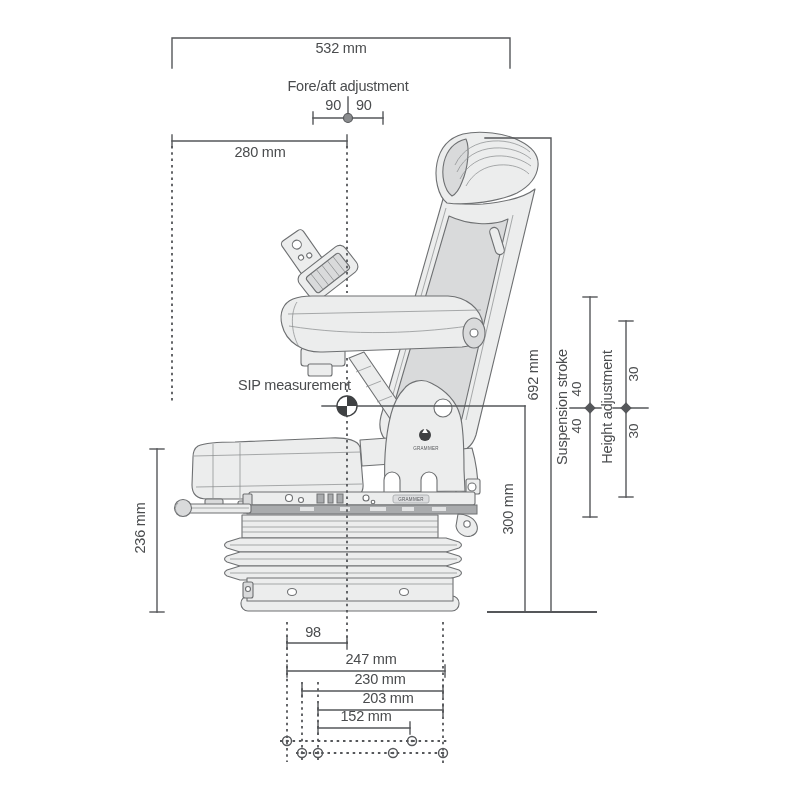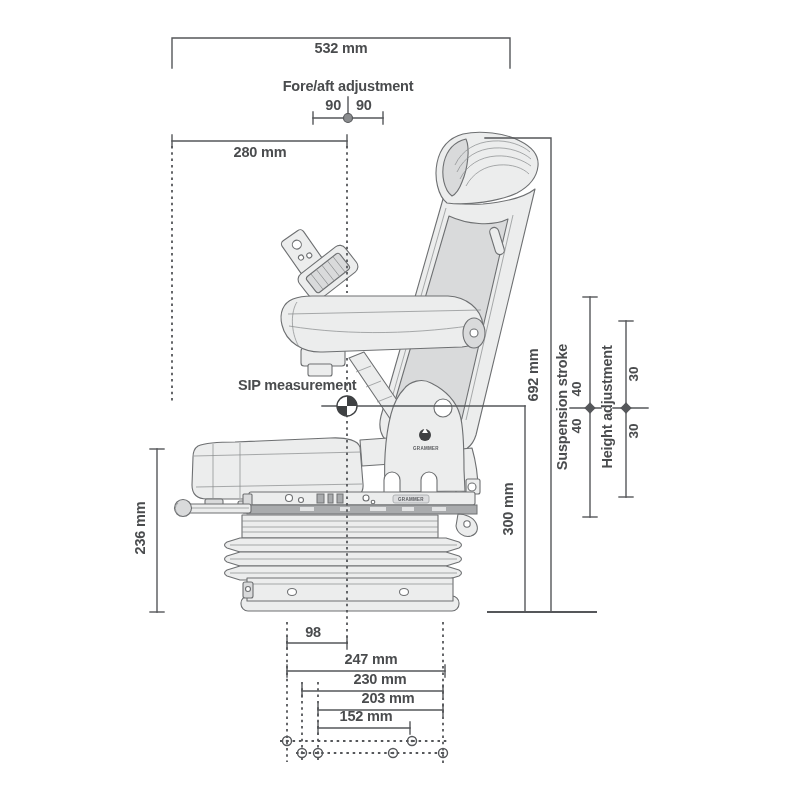--- a/index.html
+++ b/index.html
@@ -1,17 +1,17 @@
 <!DOCTYPE html>
 <html><head>
 <meta charset="utf-8">
 <style>
   html,body{margin:0;padding:0;background:#fff;}
   #canvas{position:relative;width:800px;height:800px;background:#ffffff;overflow:hidden;
-          font-family:"Liberation Sans", sans-serif;font-weight:bold;}
+          font-family:"Liberation Sans", sans-serif;}
   svg{display:block}
   .lnthin{stroke:#87898b;stroke-width:0.7;fill:none;}
   .fl{fill:#eceded;stroke:#6e7072;stroke-width:1.1;stroke-linejoin:round;}
   .fm{fill:#d9dadb;stroke:#6e7072;stroke-width:1.1;stroke-linejoin:round;}
   .fd{fill:#a9abad;stroke:#6e7072;stroke-width:1;}
   .fw{fill:#ffffff;stroke:#6e7072;stroke-width:1.1;}
   .dim{stroke:#55575a;stroke-width:1.4;fill:none;stroke-linecap:square;}
   .dim2{stroke:#55575a;stroke-width:2.1;fill:none;}
   .dt{stroke:#55575a;stroke-width:1.8;fill:none;stroke-dasharray:2.5 3.8;}
   .t{font-size:14.5px;fill:#4a4c4e;letter-spacing:-0.2px;}

